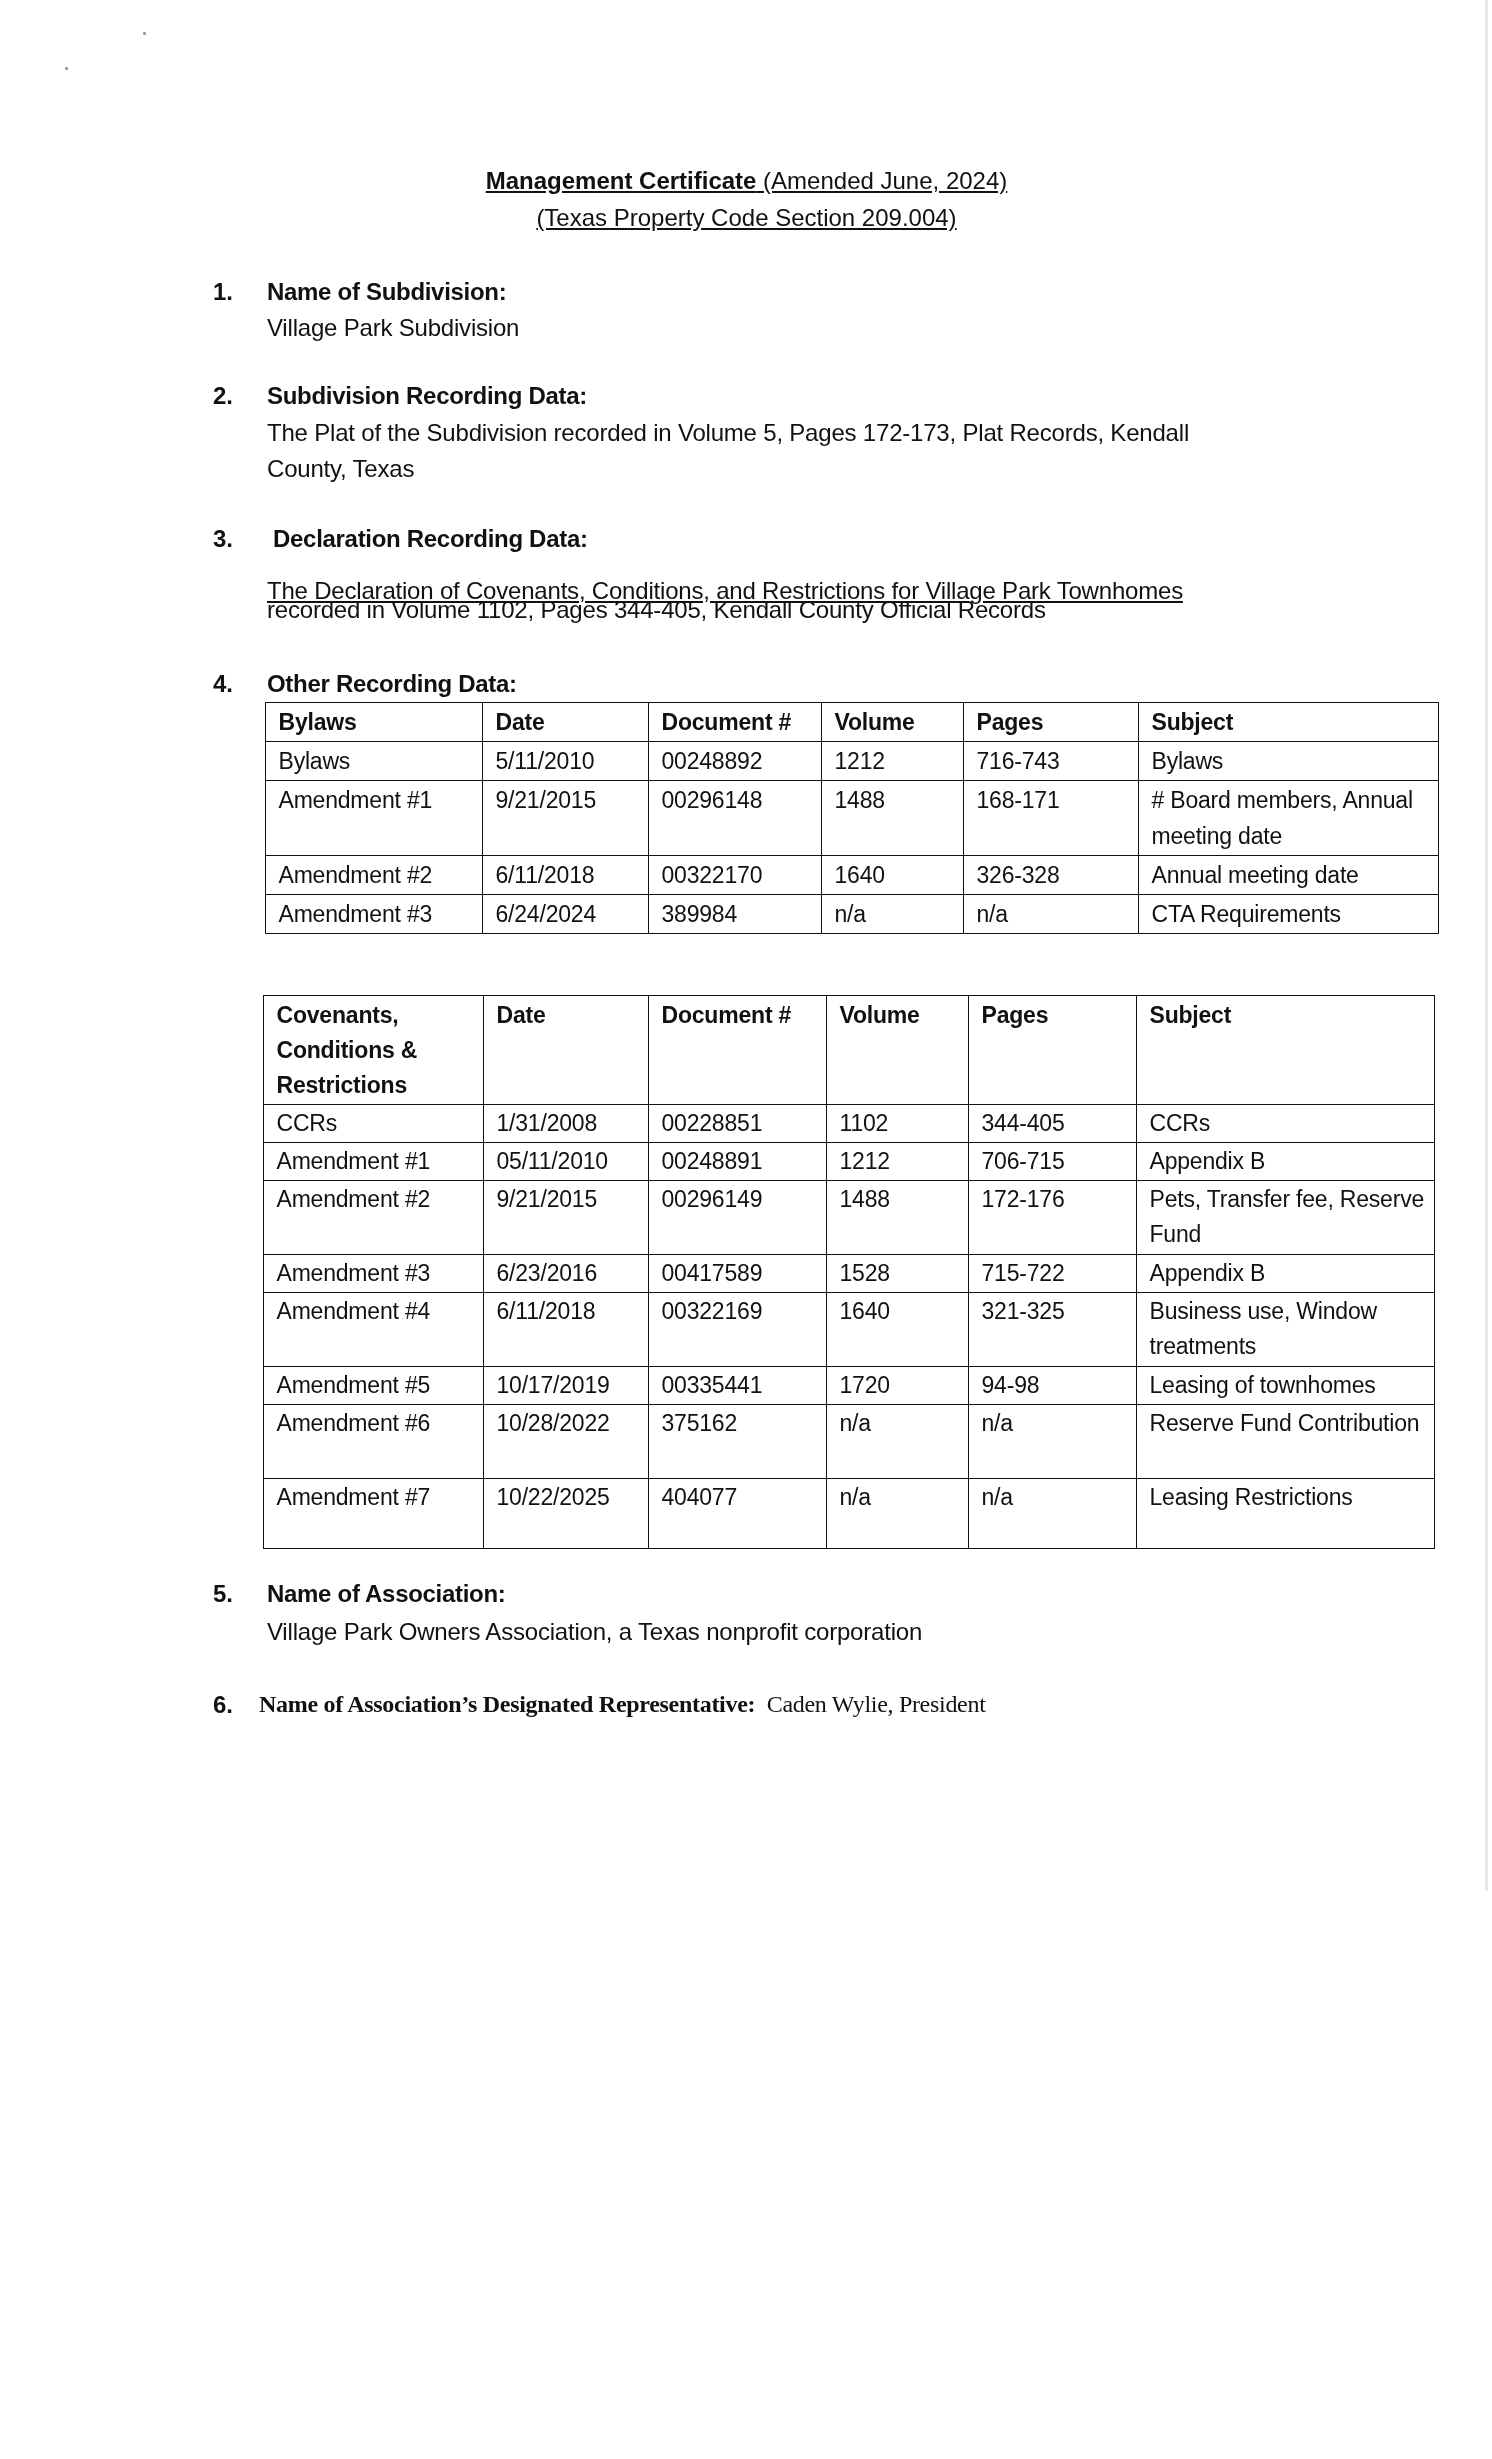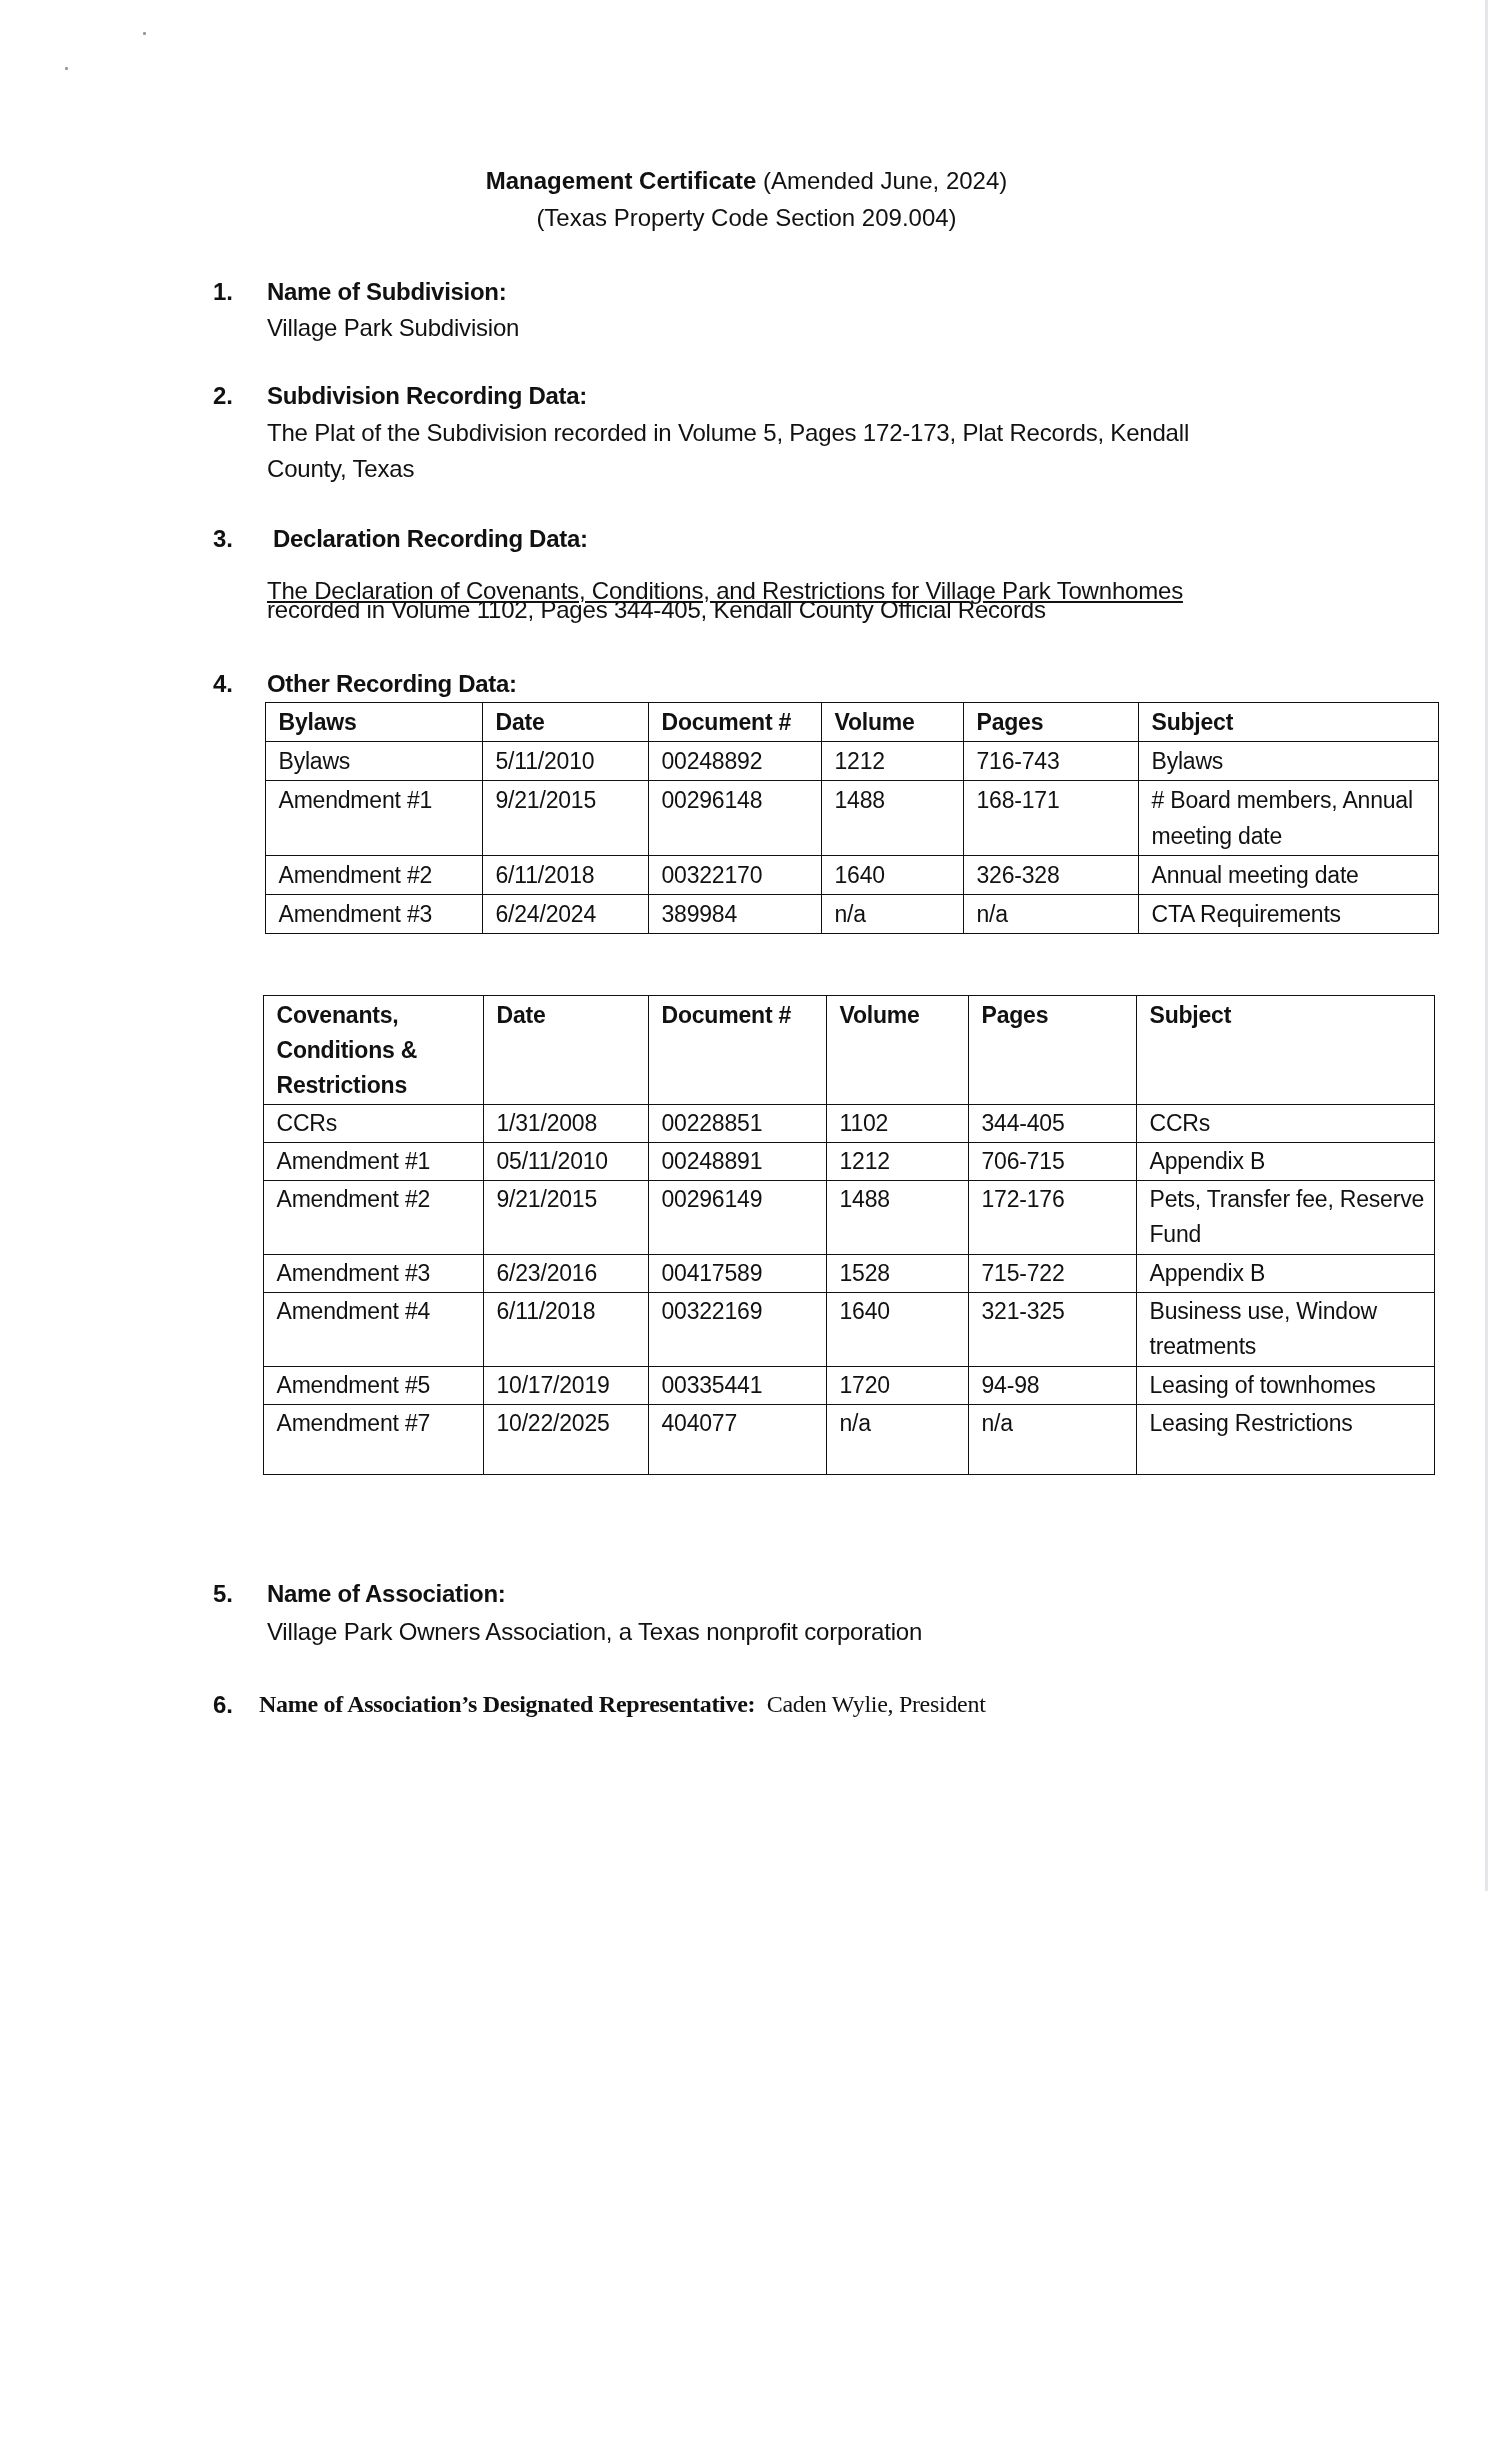--- a/index.html
+++ b/index.html
@@ -2,21 +2,21 @@
 <html><head>
 <meta charset="utf-8">
 <style>
   html, body { margin:0; padding:0; }
   body {
     width:1493px; height:2459px; background:#ffffff; position:relative; overflow:hidden;
     font-family:"Liberation Sans", "DejaVu Sans", sans-serif; color:#111;
   }
   .scan-edge { position:absolute; left:1485px; top:0; width:2.9px; height:1891px; background:#e6e6ea; }
   .speck { position:absolute; width:2.9px; height:2.9px; background:#999; border-radius:1px; }
-  .title { position:absolute; left:0; width:1493px; text-align:center; font-size:24px; line-height:29px; }
+  .title { position:absolute; left:0; width:1493px; text-align:center; font-size:24px; line-height:29px;text-decoration:underline; }
   .title b { font-weight:bold; }
   .num { position:absolute; left:213px; font-weight:bold; font-size:24px; }
   .head { position:absolute; left:267px; font-weight:bold; font-size:24px; letter-spacing:-0.3px; }
   .txt { position:absolute; left:267px; font-size:24px; letter-spacing:-0.2px; }
   .inline-val { font-weight:normal; margin-left:11.5px; }
   table.rec { position:absolute; border-collapse:collapse; font-size:23px; table-layout:fixed;padding-left:30px; }
   table.rec td, table.rec th {
     border:1.9px solid #111; padding:1px 0 1px 12.5px; vertical-align:top; text-align:left;
     line-height:36px; font-weight:normal; letter-spacing:-0.2px;
   }
@@ -169,20 +169,28 @@
     <td>Business use, Window treatments</td>
   </tr>
   <tr>
     <td>Amendment #5</td>
     <td>10/17/2019</td>
     <td>00335441</td>
     <td>1720</td>
     <td>94-98</td>
     <td>Leasing of townhomes</td>
   </tr>
+  <tr class="tall">
+    <td>Amendment #6</td>
+    <td>10/28/2022</td>
+    <td>375162</td>
+    <td>n/a</td>
+    <td>n/a</td>
+    <td>Reserve Fund Contribution</td>
+  </tr>
   <tr class="tall2">
     <td>Amendment #7</td>
     <td>10/22/2025</td>
     <td>404077</td>
     <td>n/a</td>
     <td>n/a</td>
     <td>Leasing Restrictions</td>
   </tr>
 </tbody>
   </table>

